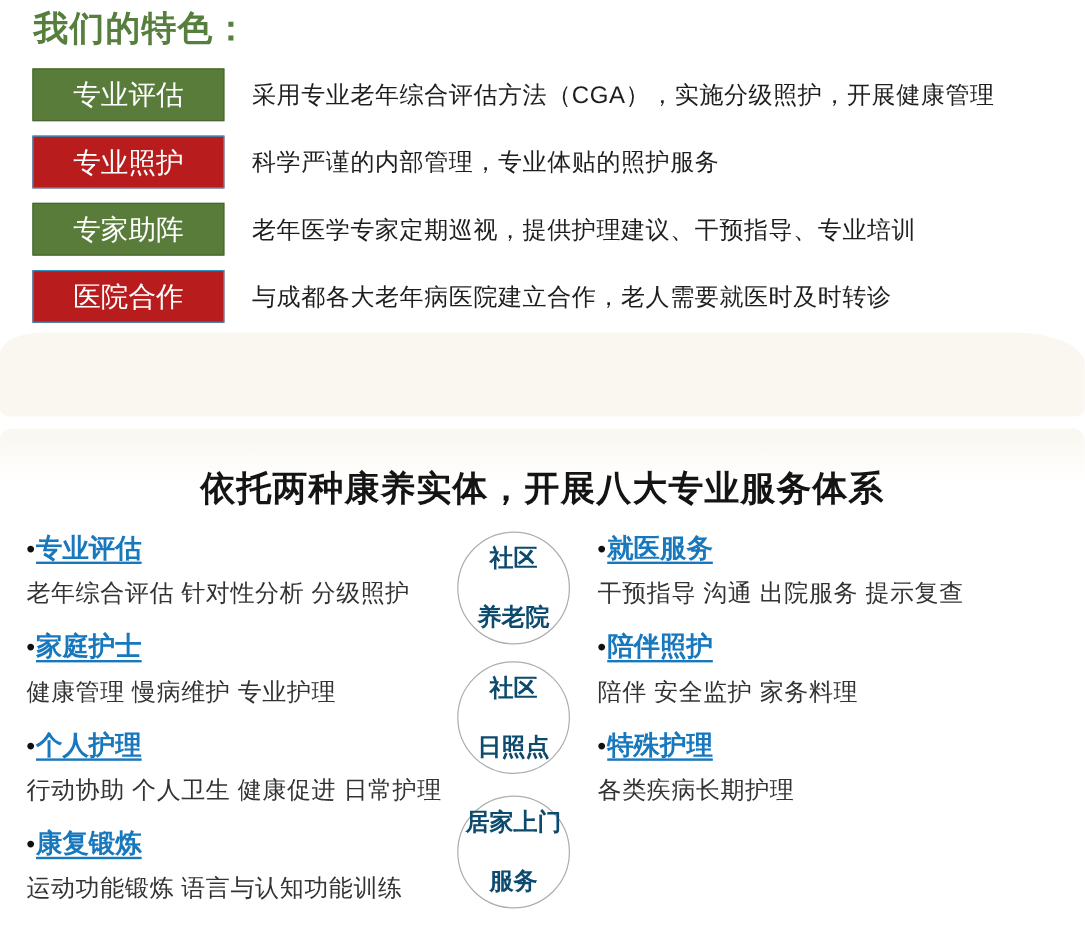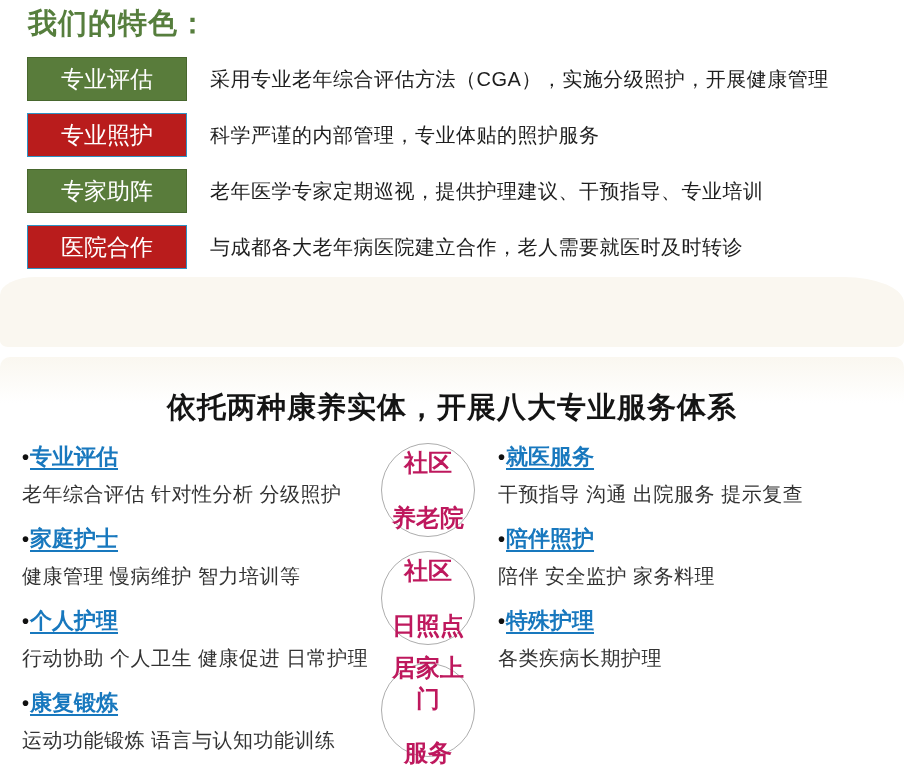--- a/index.html
+++ b/index.html
@@ -66,21 +66,21 @@
     margin-top: 11px; font-size: 20px; color: #333333;
     line-height: 24px; white-space: nowrap; letter-spacing: 0.5px;
   }
 
   .circle {
     position: absolute; left: 381px; width: 94px; height: 94px;
     box-sizing: border-box;
     border: 1.5px solid #adadad; border-radius: 50%;
     background: #ffffff;
     display: flex; flex-direction: column; align-items: center; justify-content: center;
-    text-align: center; font-size: 24px; font-weight: bold; color: #be185d;
+    text-align: center; font-size: 20px; font-weight: bold; color: #0c4a6e;
     line-height: 1.3;
     gap: 23px;
   }
   .circle.c1 { top: 443px; }
   .circle.c2 { top: 551px; }
   .circle.c3 { top: 663px; }
 </style>
 </head>
 <body>
 
@@ -110,21 +110,21 @@
 
 <div class="s2-title">依托两种康养实体，开展八大专业服务体系</div>
 
 <div class="s2-col left">
   <div class="s2-item">
     <div class="s2-link-line"><span class="bullet">•</span><span class="s2-link">专业评估</span></div>
     <div class="s2-desc">老年综合评估 针对性分析 分级照护</div>
   </div>
   <div class="s2-item">
     <div class="s2-link-line"><span class="bullet">•</span><span class="s2-link">家庭护士</span></div>
-    <div class="s2-desc">健康管理 慢病维护 智力培训等</div>
+    <div class="s2-desc">健康管理 慢病维护 专业护理</div>
   </div>
   <div class="s2-item">
     <div class="s2-link-line"><span class="bullet">•</span><span class="s2-link">个人护理</span></div>
     <div class="s2-desc">行动协助 个人卫生 健康促进 日常护理</div>
   </div>
   <div class="s2-item">
     <div class="s2-link-line"><span class="bullet">•</span><span class="s2-link">康复锻炼</span></div>
     <div class="s2-desc">运动功能锻炼 语言与认知功能训练</div>
   </div>
 </div>

